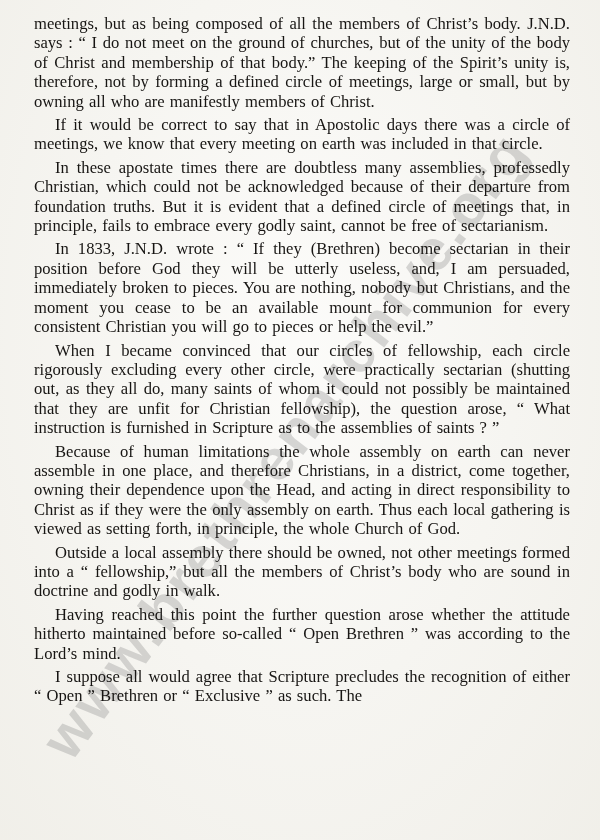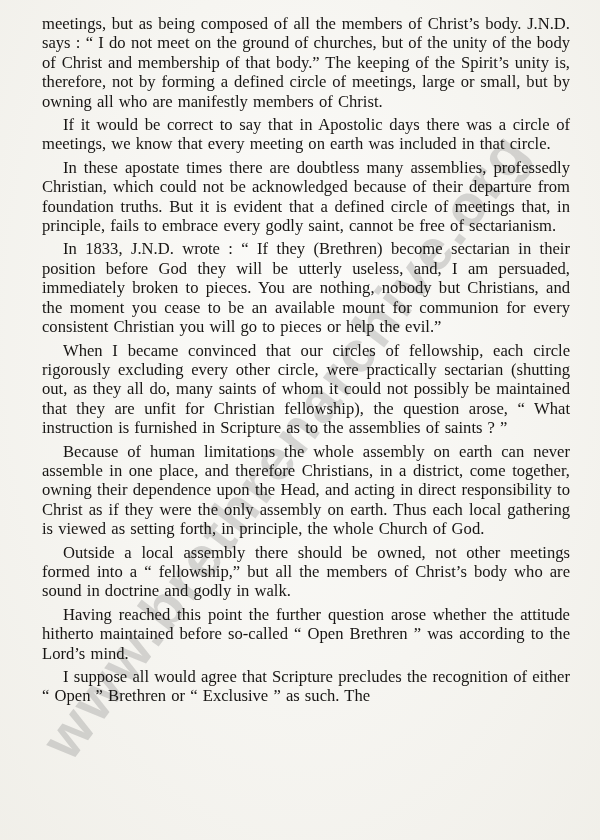--- a/index.html
+++ b/index.html
@@ -34,21 +34,21 @@
     pointer-events: none;
     user-select: none;
   }
   .text-block {
     position: absolute;
     left: 30px;
     top: 14px;
     width: 540px;
   }
   .para {
-    margin: 0 0 4px 12px;
+    margin: 0 0 4px 4px;
     font-family: "Liberation Serif", serif;
     font-size: 16.6px;
     line-height: 19.4px;
     text-align: justify;
     color: #171513;
     word-spacing: 1px;
   }
   .para.indented {
     text-indent: 21px;
   }

